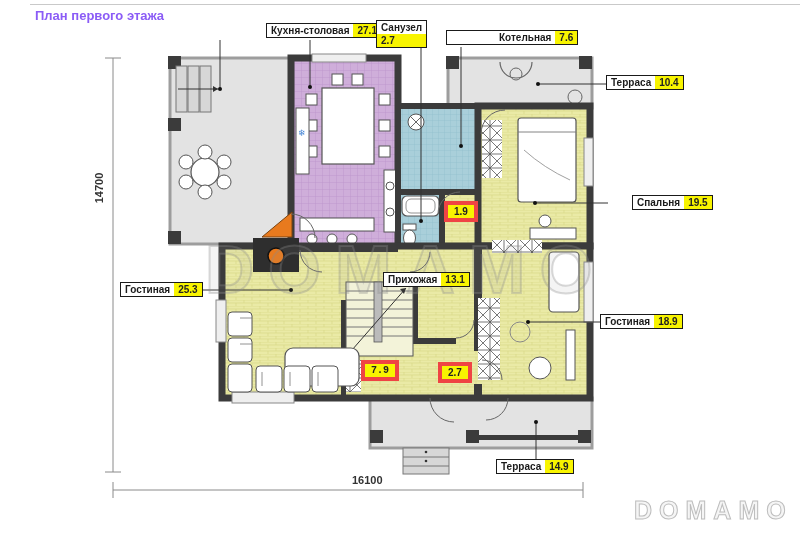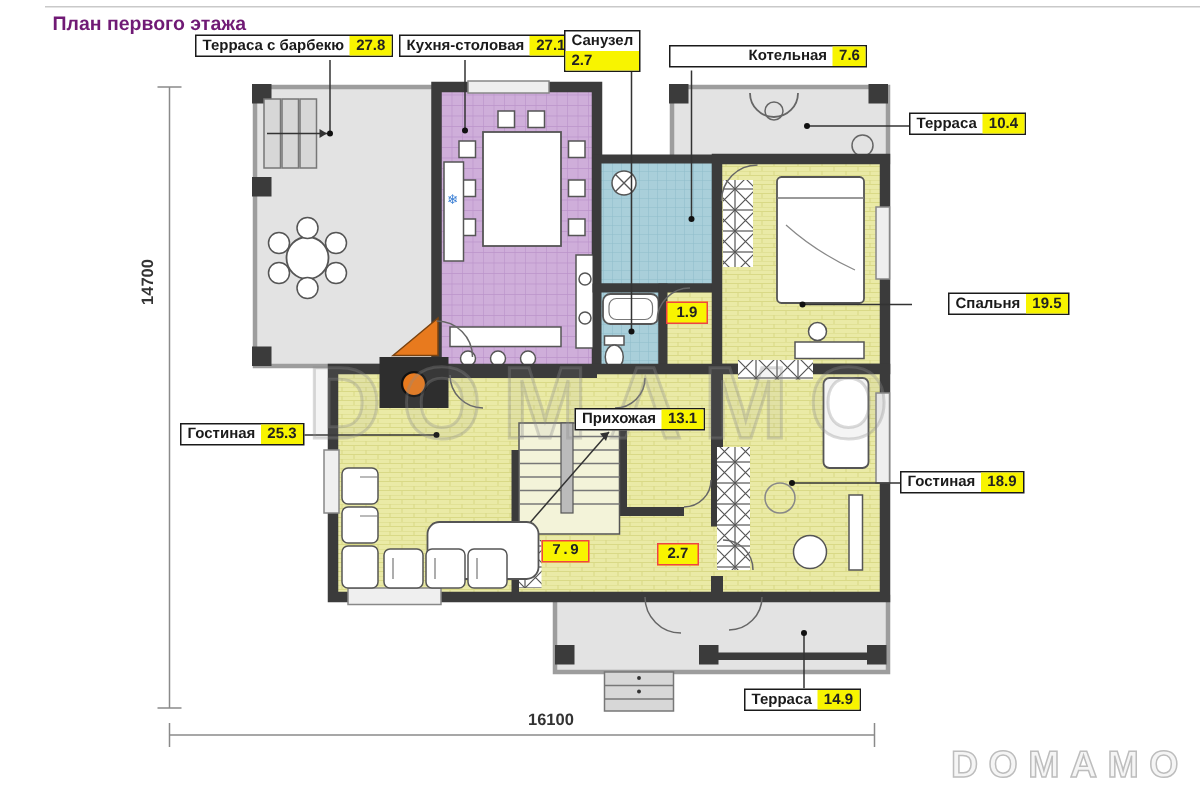--- a/index.html
+++ b/index.html
@@ -1,26 +1,26 @@
 <!DOCTYPE html>
 <html><head>
 <meta charset="utf-8">
 <style>
   html,body{margin:0;padding:0;background:#fff;}
   #stage{position:relative;width:800px;height:533px;background:#fff;overflow:hidden;
          font-family:"Liberation Sans","DejaVu Sans",sans-serif;}
   #plan-svg{position:absolute;left:0;top:0;}
   .topline{position:absolute;left:30px;top:4px;width:770px;height:0;border-top:1px solid #c9c9c9;}
-  .page-title{position:absolute;left:35px;top:8px;font-size:13px;font-weight:bold;color:#701a75;}
+  .page-title{position:absolute;left:35px;top:8px;font-size:13px;font-weight:bold;color:#8b5cf6;}
   .callout{position:absolute;display:inline-flex;align-items:stretch;background:#fff;
            border:1px solid #1a1a1a;font-size:10px;font-weight:bold;color:#1a1a1a;
            white-space:nowrap;z-index:30;}
   .callout .name{padding:1px 4px;}
   .callout .val{background:#f8f400;padding:1px 4px;color:#222;}
-  .area-tag{position:absolute;background:#f8f400;border:1px solid #ef4444;font-size:10px;
+  .area-tag{position:absolute;background:#f8f400;border:4px solid #ef4444;font-size:10px;
             font-weight:bold;color:#222;padding:1px 6px;z-index:30;white-space:nowrap;}
   .dim{position:absolute;font-size:11px;font-weight:bold;color:#333;z-index:5;}
   .dim-v{left:84px;top:182px;transform:rotate(-90deg);}
   .dim-h{left:352px;top:474px;}
   .wm-center{position:absolute;left:205px;top:230px;font-size:68px;font-weight:bold;
              letter-spacing:14px;color:rgba(150,150,150,0.10);
              -webkit-text-stroke:2px rgba(140,140,140,0.32);z-index:20;pointer-events:none;}
   .wm-corner{position:absolute;left:634px;top:496px;font-size:25px;font-weight:bold;
              letter-spacing:7px;color:rgba(170,170,170,0.12);
              -webkit-text-stroke:1px #bdbdbd;z-index:20;pointer-events:none;}
@@ -269,24 +269,20 @@
         <line x1="583" y1="482" x2="583" y2="498"></line>
     </g>
   </svg>
 
   <div class="wm-center">DOMAMO</div>
   <div class="wm-corner">DOMAMO</div>
 
   <div class="dim dim-v">14700</div>
   <div class="dim dim-h">16100</div>
 
-  <div class="callout" style="left:130px;top:23px;">
-    <span class="name">Терраса с барбекю</span>
-      <span class="val">27.8</span>
-  </div>
   <div class="callout" style="left:266px;top:23px;justify-content:center;">
     <span class="name">Кухня-столовая</span>
       <span class="val">27.1</span>
   </div>
   <div class="callout" style="left:376px;top:20px;flex-direction:column;">
     <span class="name">Санузел</span>
       <span class="val">2.7</span>
   </div>
   <div class="callout" style="left:446px;top:30px;padding-left:48px;">
     <span class="name">Котельная</span>

